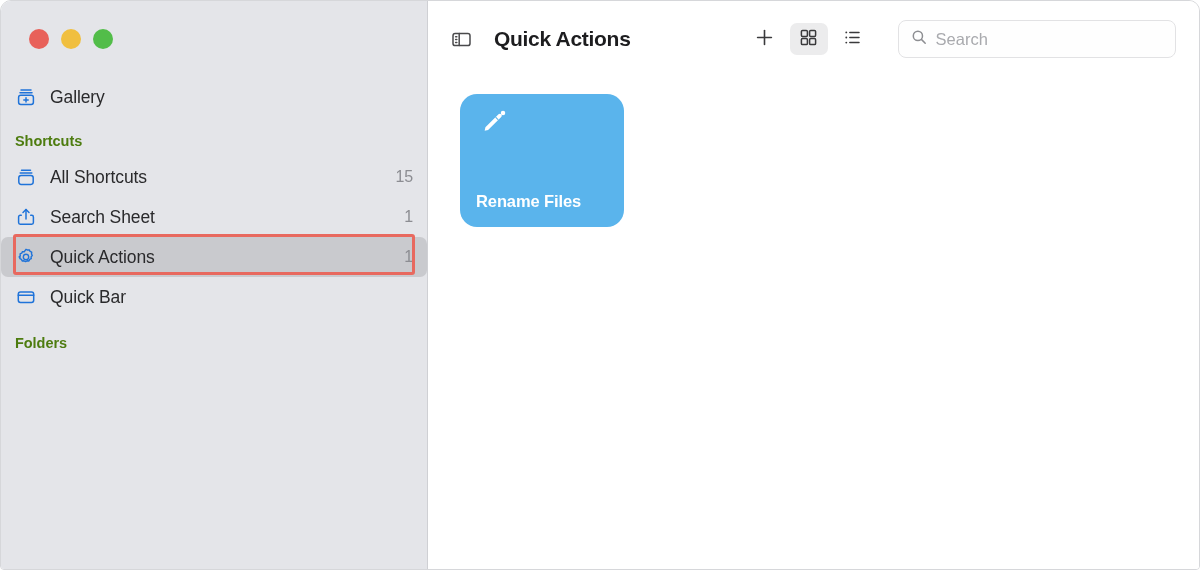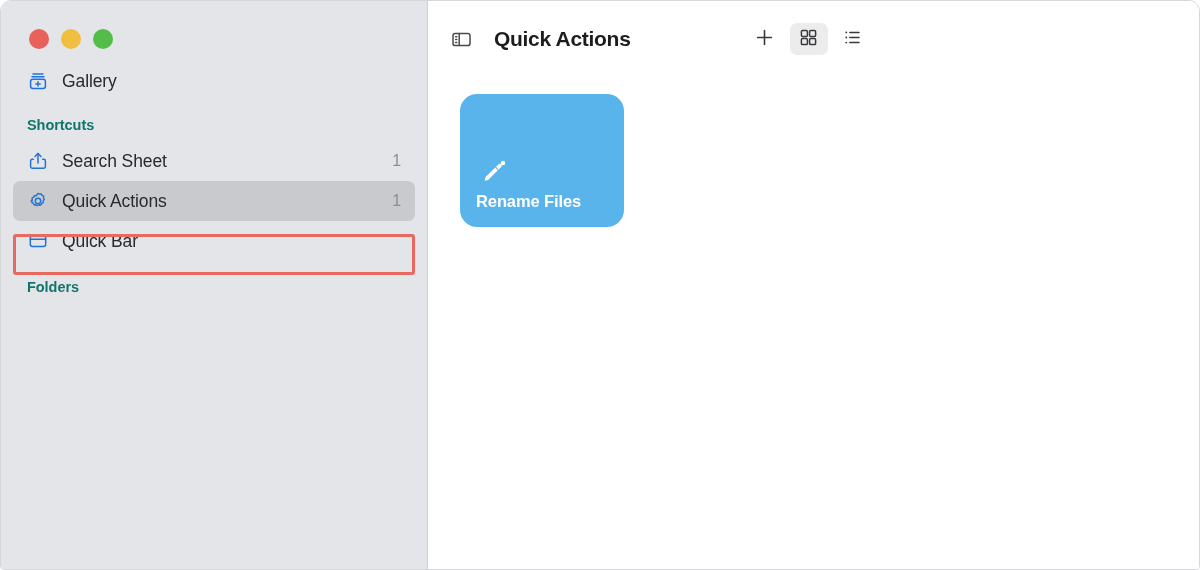--- a/index.html
+++ b/index.html
@@ -47,24 +47,24 @@
     height: 20px;
     border-radius: 50%;
     display: block;
   }
   .light.red    { background: #e8615a; }
   .light.yellow { background: #f0bf3f; }
   .light.green  { background: #52bd49; }
 
   #sidebar-list {
     position: absolute;
-    top: 60px;
+    top: 76px;
     left: 0;
     right: 0;
-    padding: 0 12px;
+    padding: 0 0;
     text-align: center;
   }
 
   .nav-row {
     height: 40px;
     display: flex;
     align-items: center;
     padding: 0 14px;
     border-radius: 7px;
     gap: 13px;
@@ -95,21 +95,21 @@
   .nav-count {
     margin-left: auto;
     font-size: 16px;
     color: #8c8d92;
     letter-spacing: -0.1px;
   }
 
   .section-head {
     font-size: 14.5px;
     font-weight: bold;
-    color: #0f766e;
+    color: #4d7c0f;
     letter-spacing: -0.05px;
     padding: 0 14px;
     margin-top: 16px;
     margin-bottom: 6px;
     height: 20px;
     display: flex;
     align-items: center;
   }
   .section-head.first { margin-top: 14px; }
 
@@ -214,21 +214,21 @@
   }
 
   .shortcut-card {
     width: 164px;
     height: 133px;
     border-radius: 17px;
     position: relative;
     padding: 14px 16px;
     display: flex;
     flex-direction: column;
-    justify-content: flex-end;
+    justify-content: space-between;
     overflow: hidden;
   }
   .card-icon {
     width: 34px;
     height: 34px;
     color: #ffffff;
   }
   .card-icon svg { display: block; }
   .card-title {
     font-size: 16.5px;
@@ -263,20 +263,31 @@
             <line x1="11" y1="11.7" x2="11" y2="16.1"></line>
             <line x1="8.8" y1="13.9" x2="13.2" y2="13.9"></line>
           </svg>
         </span>
         <span class="nav-label">Gallery</span>
         <span class="nav-count"></span>
       </div>
 
       <div class="section-head first">Shortcuts</div>
 
+      <div class="nav-row">
+        <span class="nav-icon">
+          <svg width="22" height="22" viewBox="0 0 22 22" fill="none" stroke="currentColor" stroke-width="1.5" stroke-linecap="round">
+            <line x1="6.5" y1="4.2" x2="15.5" y2="4.2"></line>
+            <line x1="5.2" y1="7" x2="16.8" y2="7"></line>
+            <rect x="3.8" y="9.4" width="14.4" height="9" rx="2.3"></rect>
+          </svg>
+        </span>
+        <span class="nav-label">All Shortcuts</span>
+        <span class="nav-count">15</span>
+      </div>
 
       <div class="nav-row">
         <span class="nav-icon">
           <svg width="22" height="22" viewBox="0 0 22 22" fill="none" stroke="currentColor" stroke-width="1.5" stroke-linecap="round" stroke-linejoin="round">
             <path d="M6.3 9.3H5.2a1.6 1.6 0 0 0-1.6 1.6v5.7a1.6 1.6 0 0 0 1.6 1.6h11.6a1.6 1.6 0 0 0 1.6-1.6v-5.7a1.6 1.6 0 0 0-1.6-1.6h-1.1"></path>
             <line x1="11" y1="3.6" x2="11" y2="13"></line>
             <polyline points="8,6.5 11,3.5 14,6.5"></polyline>
           </svg>
         </span>
         <span class="nav-label">Search Sheet</span>
@@ -359,20 +370,29 @@
               <circle cx="4.3" cy="15.6" r="0.95" fill="currentColor" stroke="none"></circle>
               <line x1="7.8" y1="5.4" x2="17" y2="5.4"></line>
               <line x1="7.8" y1="10.5" x2="17" y2="10.5"></line>
               <line x1="7.8" y1="15.6" x2="17" y2="15.6"></line>
             </svg>
           </span>
         </button>
 
       </div>
 
+      <div id="search-wrap">
+        <span>
+          <svg width="16" height="16" viewBox="0 0 16 16" fill="none" stroke="currentColor" stroke-width="1.5" stroke-linecap="round">
+            <circle cx="6.9" cy="6.9" r="4.6"></circle>
+            <line x1="10.4" y1="10.4" x2="14.2" y2="14.2"></line>
+          </svg>
+        </span>
+        <input id="search-input" type="text" placeholder="Search" style="">
+      </div>
 
     </div>
 
     <div id="card-grid">
 
       <div class="shortcut-card" style="background:#5ab4ec;">
         <span class="card-icon">
           <svg width="34" height="34" viewBox="0 0 34 34" fill="none">
             <path d="M25.2 6.2c.75.75.75 1.95 0 2.7L12.1 22.0l-3.45.75.75-3.45L22.5 6.2c.75-.75 1.95-.75 2.7 0z" fill="#ffffff"></path>
             <line x1="19.6" y1="9.1" x2="22.3" y2="11.8" stroke="#5ab4ec" stroke-width="1.1"></line>

